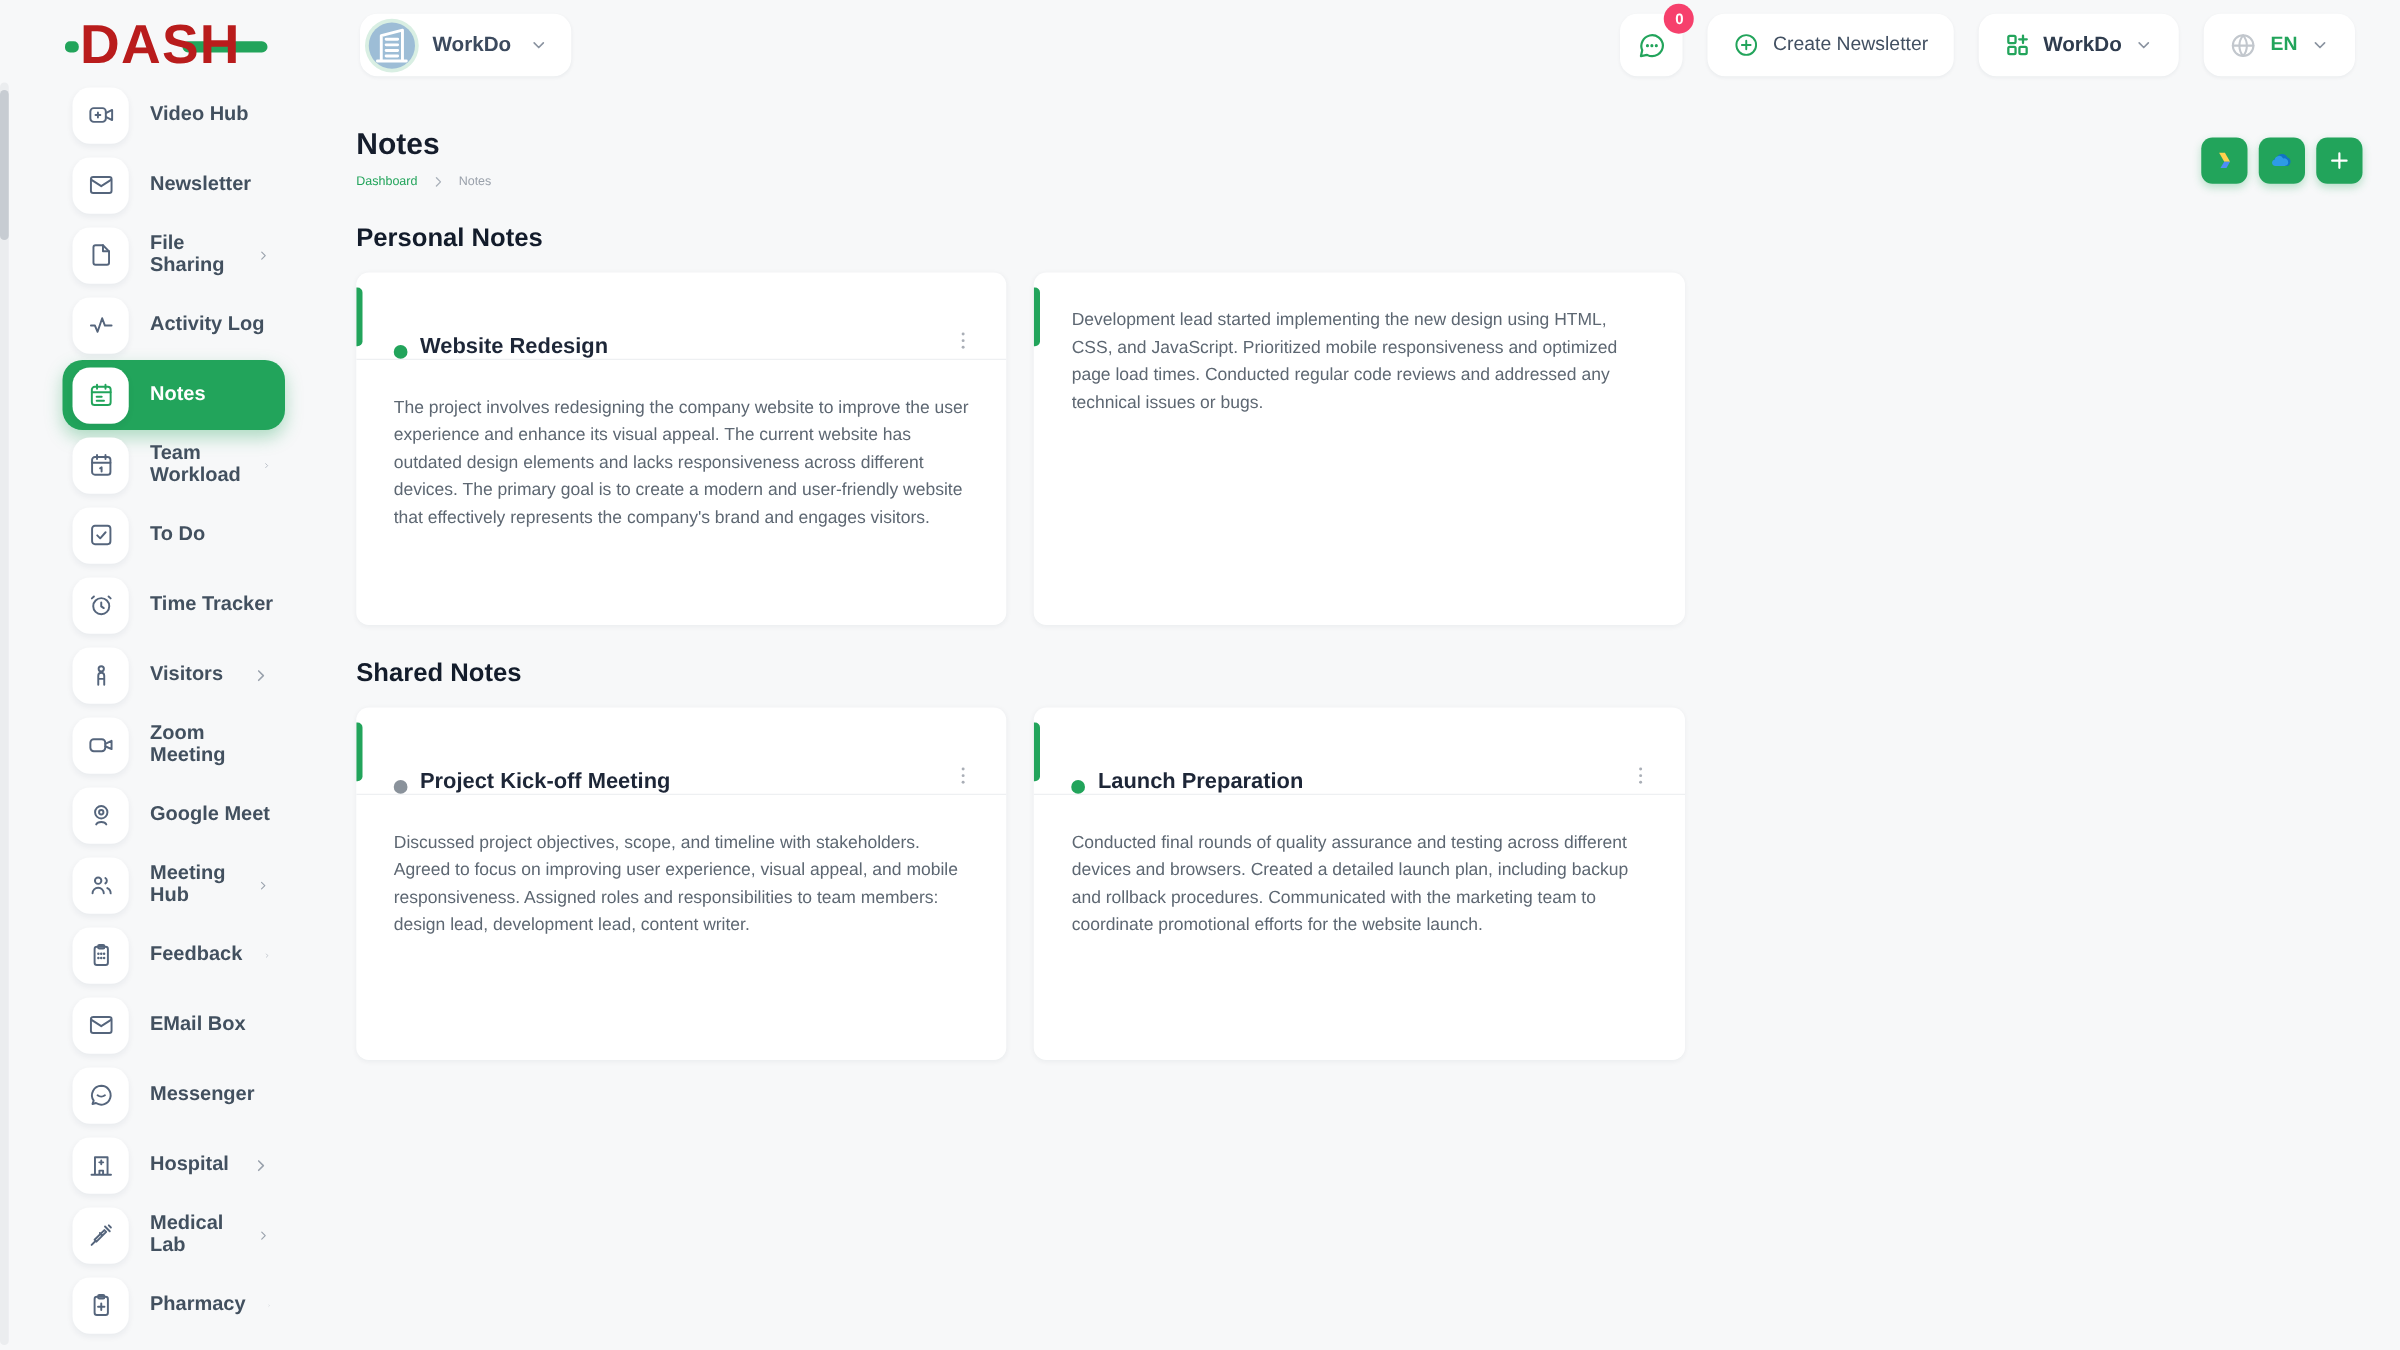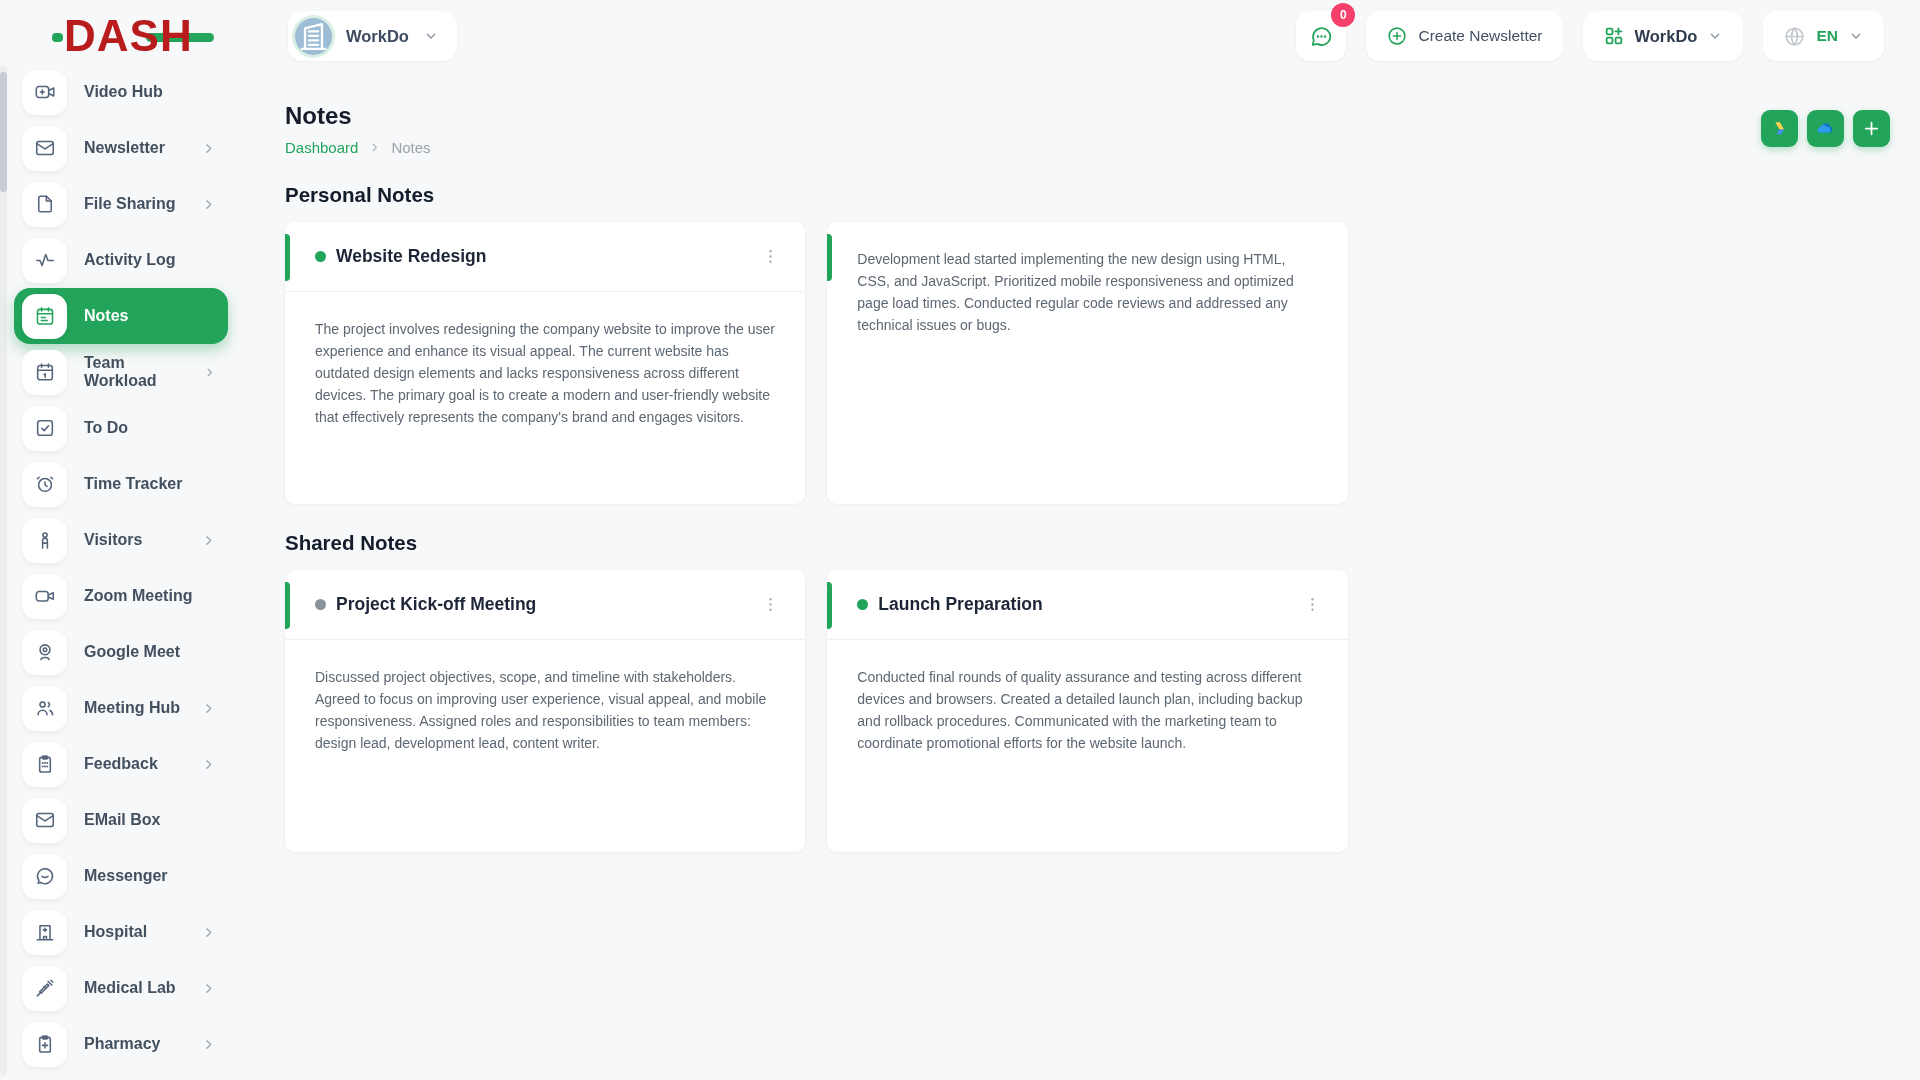--- a/index.html
+++ b/index.html
@@ -66,42 +66,42 @@
   
   .sidebar { position:absolute; top:62px; left:0; bottom:0; width:240px; z-index:4; }
   .side-scroll-track {
     position:absolute; left:0; top:4px; bottom:4px; width:7px;
     background:#ebedef; border-radius:4px;
   }
   .side-scroll-thumb {
     position:absolute; left:0; top:6px; width:7px; height:120px;
     background:#c7ccd2; border-radius:4px;
   }
-  .side-nav { position:absolute; top:2px; left:0; right:0; }
+  .side-nav { position:absolute; top:2px; left:0; right:0;padding-left:36px; }
   .side-item {
     height:56px; margin:0 12px 0 14px; display:flex; align-items:center; gap:17px;
     padding-left:8px; border-radius:16px; cursor:pointer;
   }
   .side-ic-box {
     width:45px; height:45px; background:#fff; border-radius:14px; flex:0 0 auto;
     display:flex; align-items:center; justify-content:center;
     box-shadow:0 2px 5px rgba(25,39,70,.06);
   }
   .side-ic-box .ic { width:22px; height:22px; color:#55657c; }
   .side-label { font-size:16px; font-weight:600; color:#42505f; }
   .side-chev { margin-left:auto; margin-right:12px; width:15px; height:15px; color:#9aa2ad; }
   .side-item.active { background:var(--accent); box-shadow:0 6px 14px rgba(34,164,91,.35); }
   .side-item.active .side-label { color:#fff; font-weight:700; }
   .side-item.active .side-ic-box .ic { color:var(--accent); }
 
   
   .main { position:absolute; top:62px; left:240px; right:0; bottom:0; padding:40px 30px 0 45px; }
   .page-head { display:flex; align-items:flex-start; }
   .page-title { font-size:24px; font-weight:700; color:#151d2c; }
-  .breadcrumb { margin-top:9px; display:flex; align-items:center; gap:10px; font-size:15px; }
+  .breadcrumb { margin-top:9px; display:flex; align-items:center; gap:10px; font-size:10px; }
   .crumb-link { color:var(--accent); cursor:pointer; }
   .crumb-sep { width:13px; height:13px; color:#aab1ba; }
   .crumb-current { color:#9aa1ab; }
   .page-actions { margin-left:auto; margin-top:8px; display:flex; gap:9px; }
   .sq-btn {
     width:37px; height:37px; background:var(--accent); border-radius:9px; cursor:pointer;
     display:flex; align-items:center; justify-content:center;
     box-shadow:0 3px 7px rgba(34,164,91,.3);
   }
   .sq-btn .ic { width:21px; height:21px; color:#fff; }
@@ -112,21 +112,21 @@
   }
   .note-card {
     position:relative; background:#fff; border-radius:10px; min-height:282px;
     box-shadow:0 1px 4px rgba(20,30,60,.05); overflow:hidden;
   }
   .note-stripe {
     position:absolute; left:0; top:12px; width:5px; height:47px;
     background:var(--accent); border-radius:0 4px 4px 0;
   }
   .note-head {
-    height:70px; display:flex; align-items:center; padding:0 20px 0 30px;
+    height:70px; display:flex; align-items:flex-end; padding:0 20px 0 30px;
     border-bottom:1px solid #eef0f2;
   }
   .note-dot { width:11px; height:11px; border-radius:50%; margin-right:10px; flex:0 0 auto; }
   .note-title { font-size:17.5px; font-weight:700; color:#1d2637; }
   .note-menu { margin-left:auto; width:30px; height:30px; display:flex; align-items:center;
     justify-content:center; cursor:pointer; }
   .note-menu .ic { width:19px; height:19px; color:#a9aeb6; }
   .note-body { padding:26px 30px 30px 30px; font-size:14px; line-height:22px; color:#5d6772; }
 
   .ic svg { width:100%; height:100%; display:block; fill:none; stroke:currentColor;

